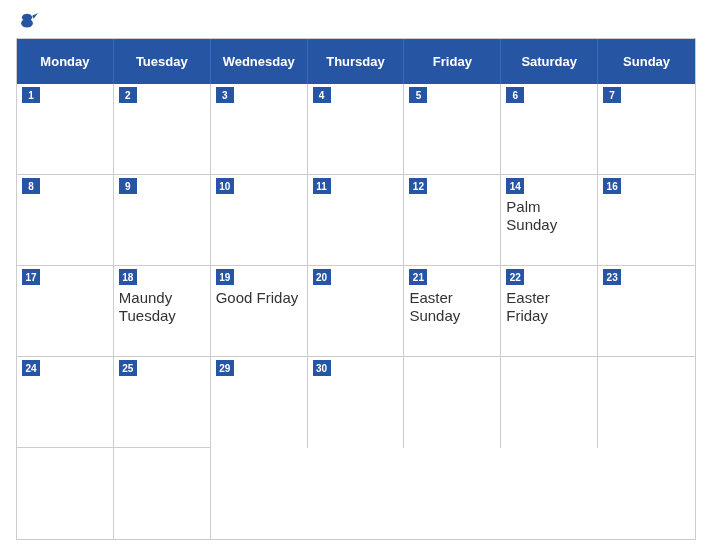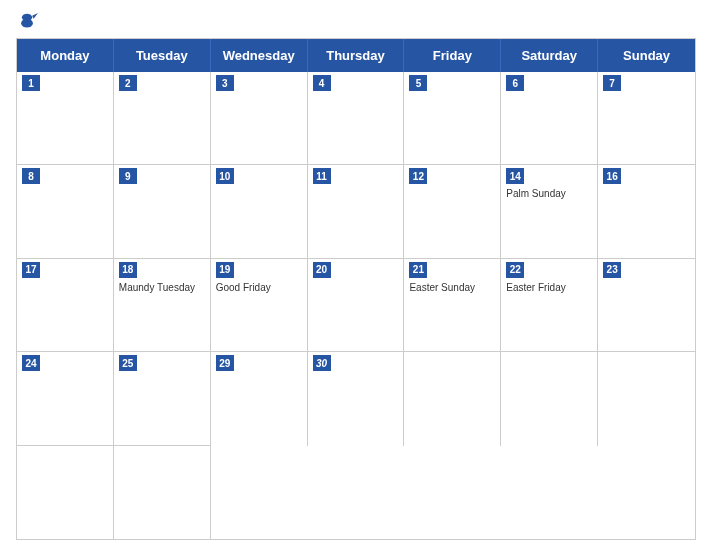--- a/index.html
+++ b/index.html
@@ -64,21 +64,21 @@
     .calendar-header {
       display: grid;
       grid-template-columns: repeat(7, 1fr);
       background: #2655a3;
     }
     .day-header {
       color: #fff;
       text-align: center;
       font-size: 13px;
       font-weight: bold;
-      padding: 9px 2px;
+      padding: 15px 2px;
       border-right: 1px solid #3a6abf;
     }
     .day-header:last-child {
       border-right: none;
     }
     .calendar-body {
       display: grid;
       grid-template-columns: repeat(7, 1fr);
       grid-template-rows: repeat(5, 1fr);
       flex: 1;
@@ -102,21 +102,21 @@
       background: #2655a3;
       width: 18px;
       height: 16px;
       display: flex;
       align-items: center;
       justify-content: center;
       margin-bottom: 2px;
       font-size: 10px;
     }
     .holiday-name {
-      font-size: 10px;
+      font-size: 15px;
       color: #333;
       margin-top: 2px;
       line-height: 1.2;
     }
   </style>
 </head>
 <body>
 
 <div class="page">
   <div class="header">
@@ -216,21 +216,21 @@
         </div>
         <div class="day-cell">
           <div class="day-num">24</div>
         </div>
         <div class="day-cell">
           <div class="day-num">25</div>
         </div>
         <div class="day-cell last-row-cell" style="border-bottom: none;">
           <div class="day-num">29</div>
         </div>
-        <div class="day-cell last-row-cell" style="border-bottom: none; font-style: italic;">
+        <div class="day-cell last-row-cell" style="border-bottom: none;">
           <div class="day-num">30</div>
         </div>
         <div class="day-cell last-row-cell" style="border-bottom: none;"></div>
         <div class="day-cell last-row-cell" style="border-bottom: none;"></div>
         <div class="day-cell last-row-cell" style="border-bottom: none;"></div>
         <div class="day-cell last-row-cell" style="border-bottom: none;"></div>
         <div class="day-cell last-row-cell" style="border-bottom: none;"></div>
       </div>
   </div>
 </div>

